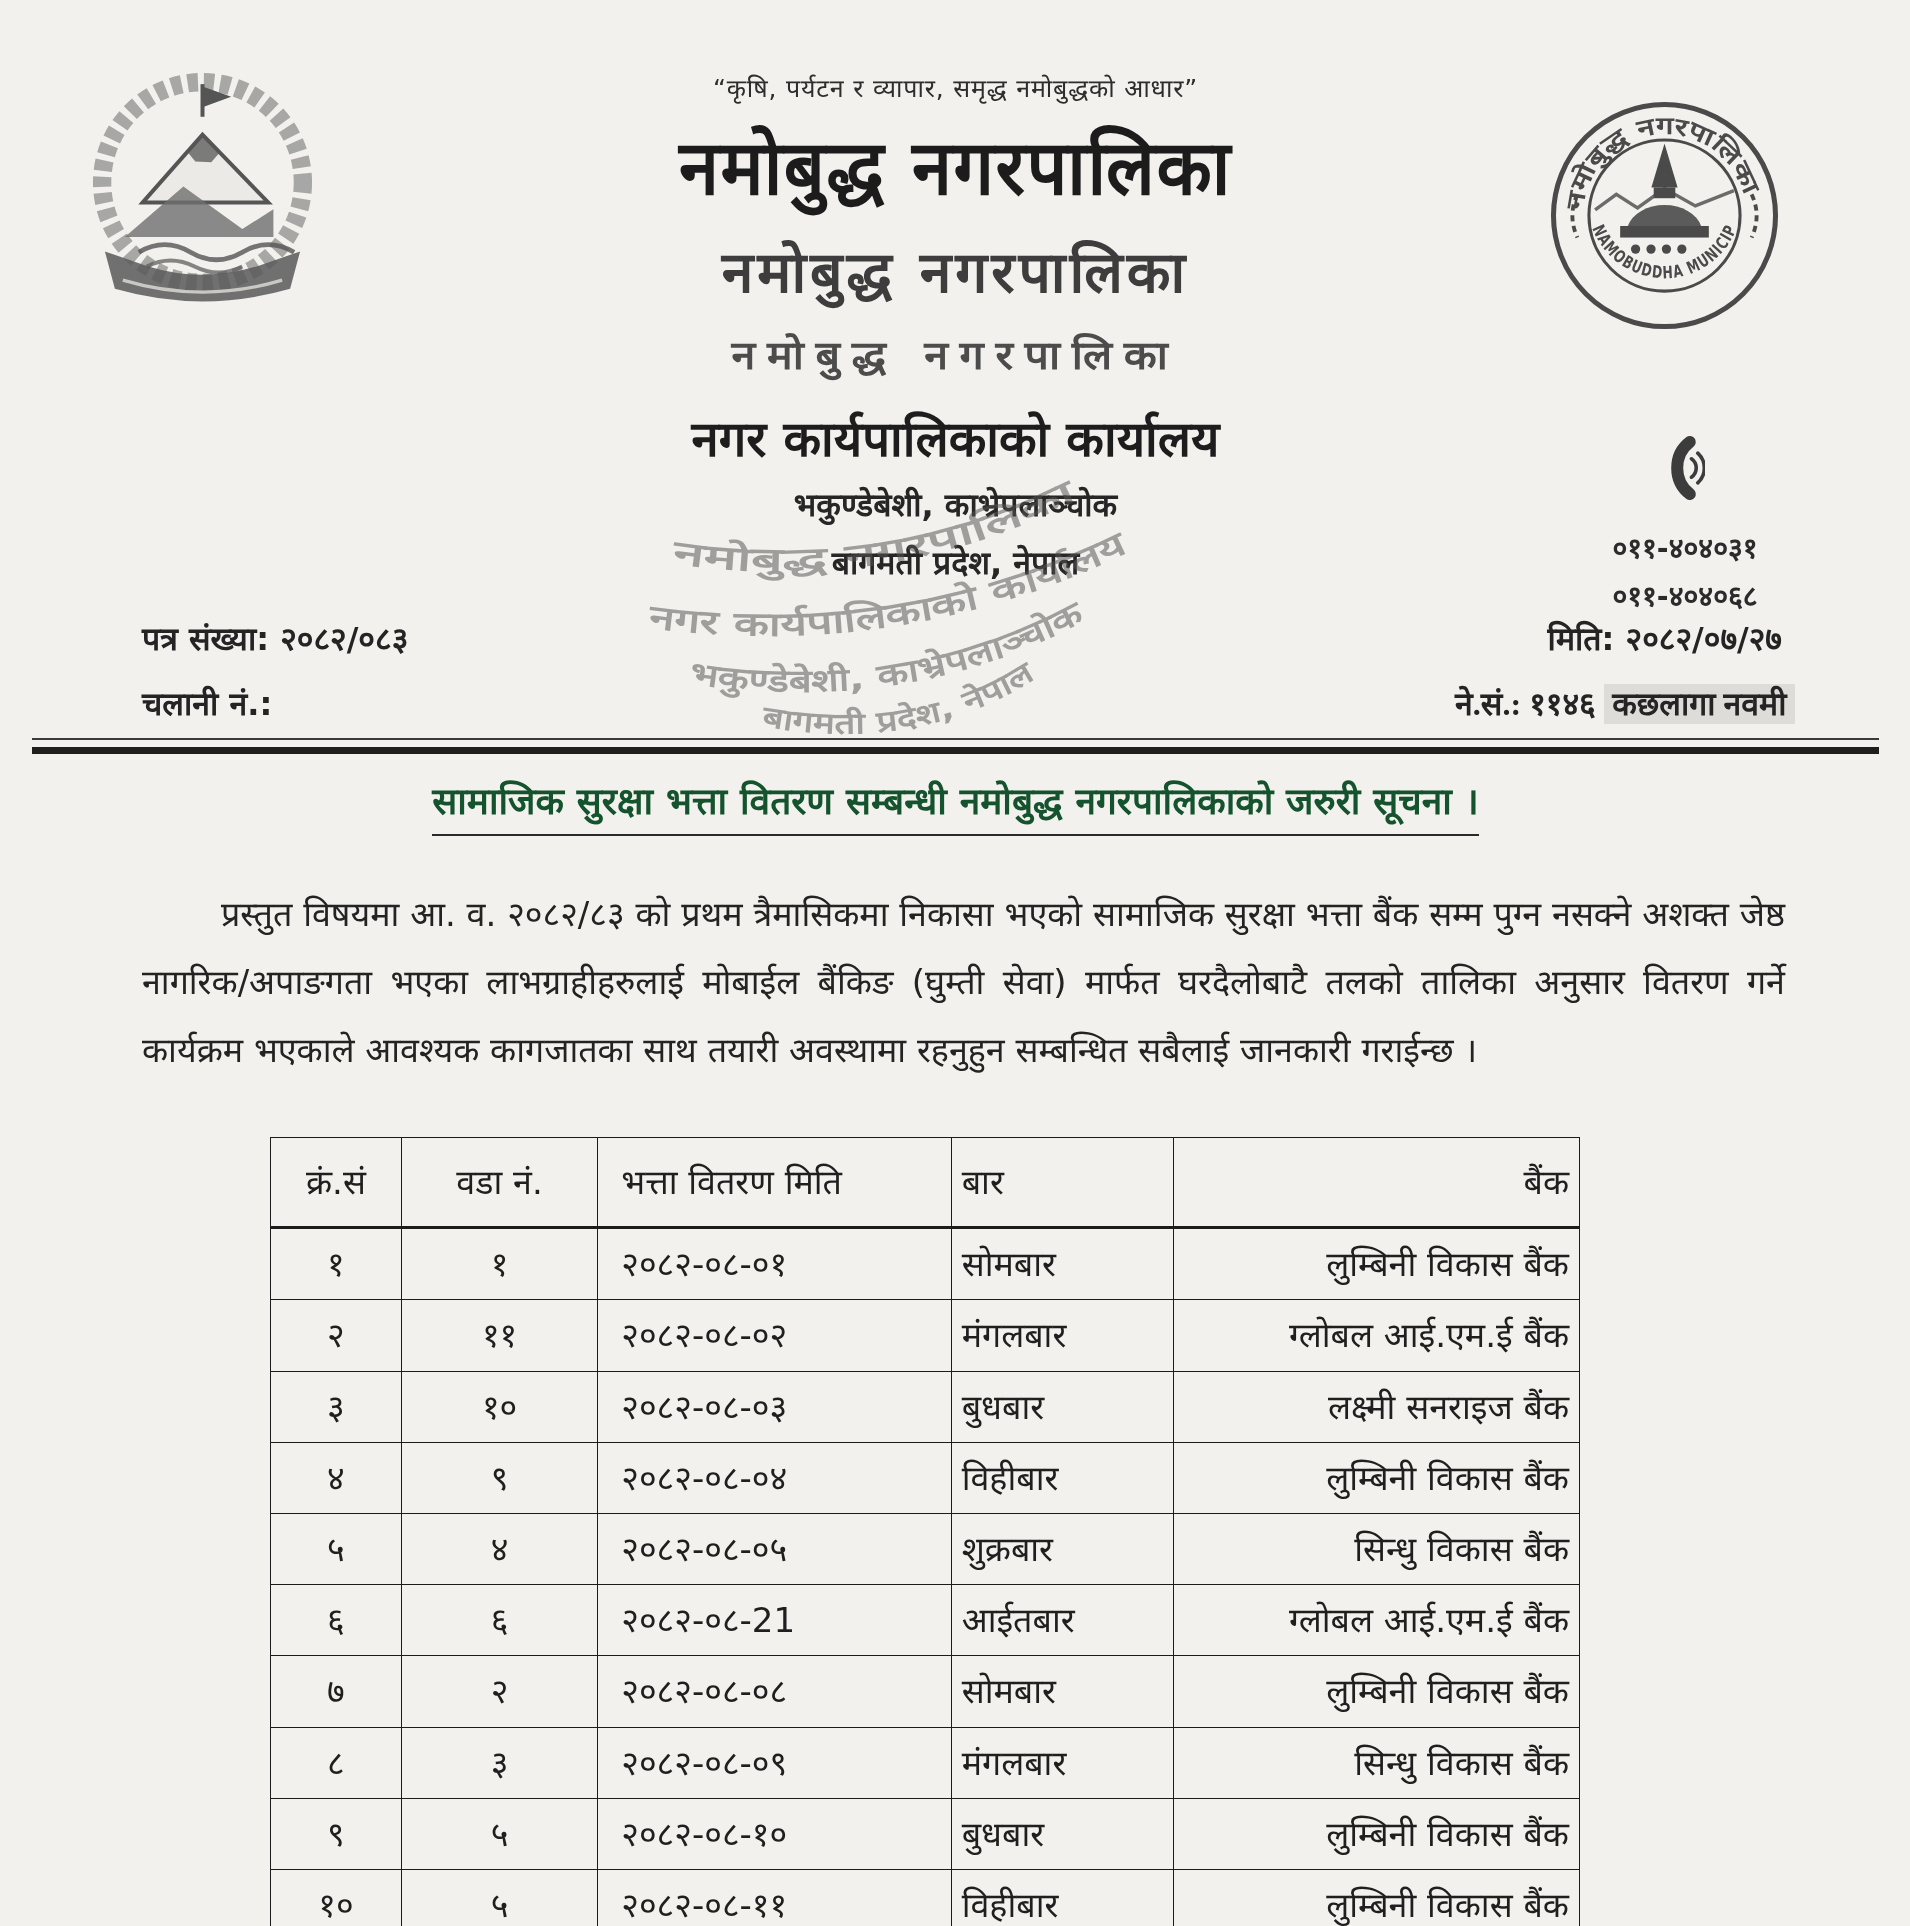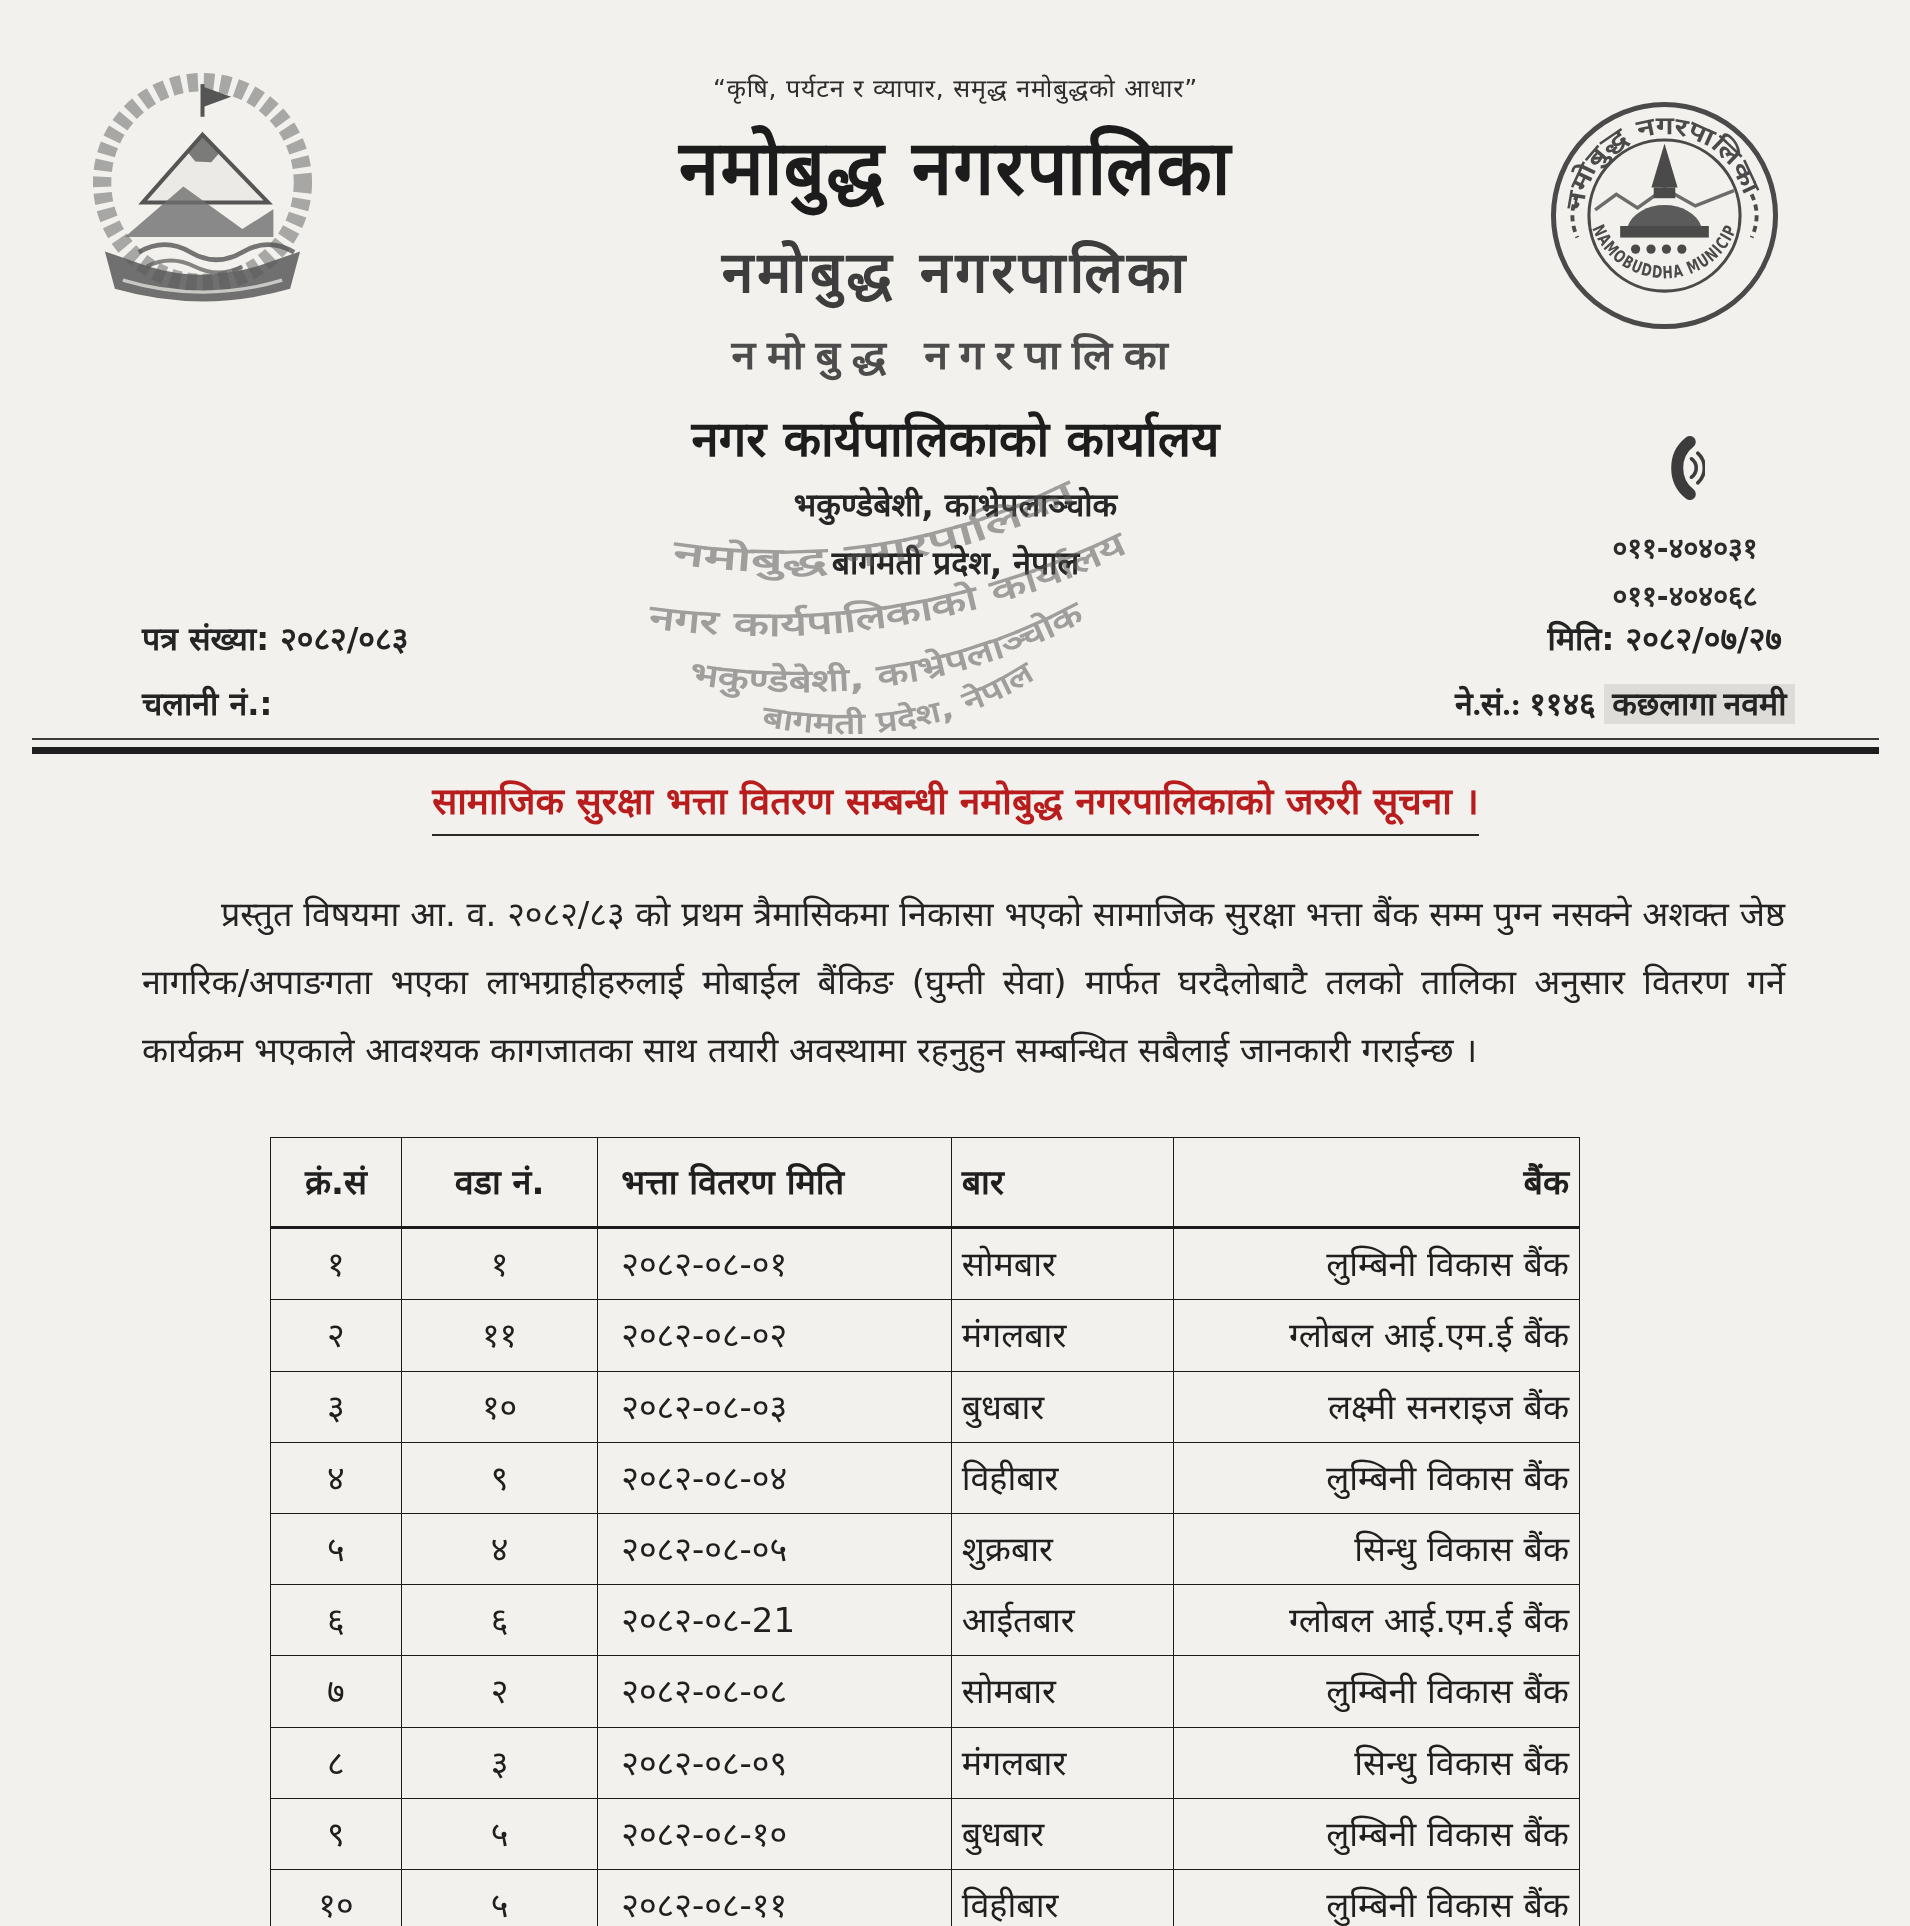--- a/index.html
+++ b/index.html
@@ -43,30 +43,30 @@
   .m-letter{left:142px;top:616px;}
   .m-date{right:129px;top:616px;}
   .m-chalani{left:142px;top:681px;}
   .m-nesam{right:116px;top:681px;font-family:Liberation Serif, serif;}
   .ns-day{background:rgba(110,110,110,0.16);padding:2.3px 8.5px;}
 
   .ruleA{left:32px;right:32px;top:738px;height:2.3px;background:#3b3b3b;}
   .ruleB{left:32px;right:32px;top:747px;height:6.5px;background:#1f1f1f;}
 
   
-  .notice-title{top:774px;font-size:37px;font-weight:bold;color:#b91c1c;}
+  .notice-title{top:774px;font-size:37px;font-weight:bold;color:#14532d;}
   .notice-title span{display:inline-block;border-bottom:2.7px solid #2a2a2a;padding-bottom:8.5px;}
   .body-par{left:142px;top:846px;width:1643px;font-size:34px;line-height:68px;
     text-align:justify;text-indent:79px;color:#232323;}
 
   
   .dist-table{left:270px;top:1137px;width:1310px;border-collapse:collapse;
     font-size:34px;color:#1f1f1f;}
   .dist-table th,.dist-table td{border:1.9px solid #1c1c1c;padding:4.6px 10px;line-height:58px;}
-  .dist-table th{border-bottom-width:3.5px;font-weight:bold;height:79px;}
+  .dist-table th{border-bottom-width:3.5px;font-weight:normal;height:79px;}
   .dist-table td{height:61px;}
   .dist-table .c0{width:10%;text-align:center;}
   .dist-table .c1{width:15%;text-align:center;}
   .dist-table .c2{width:27%;text-align:left;padding-left:23px;}
   .dist-table .c3{width:17%;text-align:left;}
   .dist-table .c4{width:31%;text-align:right;}
 </style>
 </head>
 <body>
 

